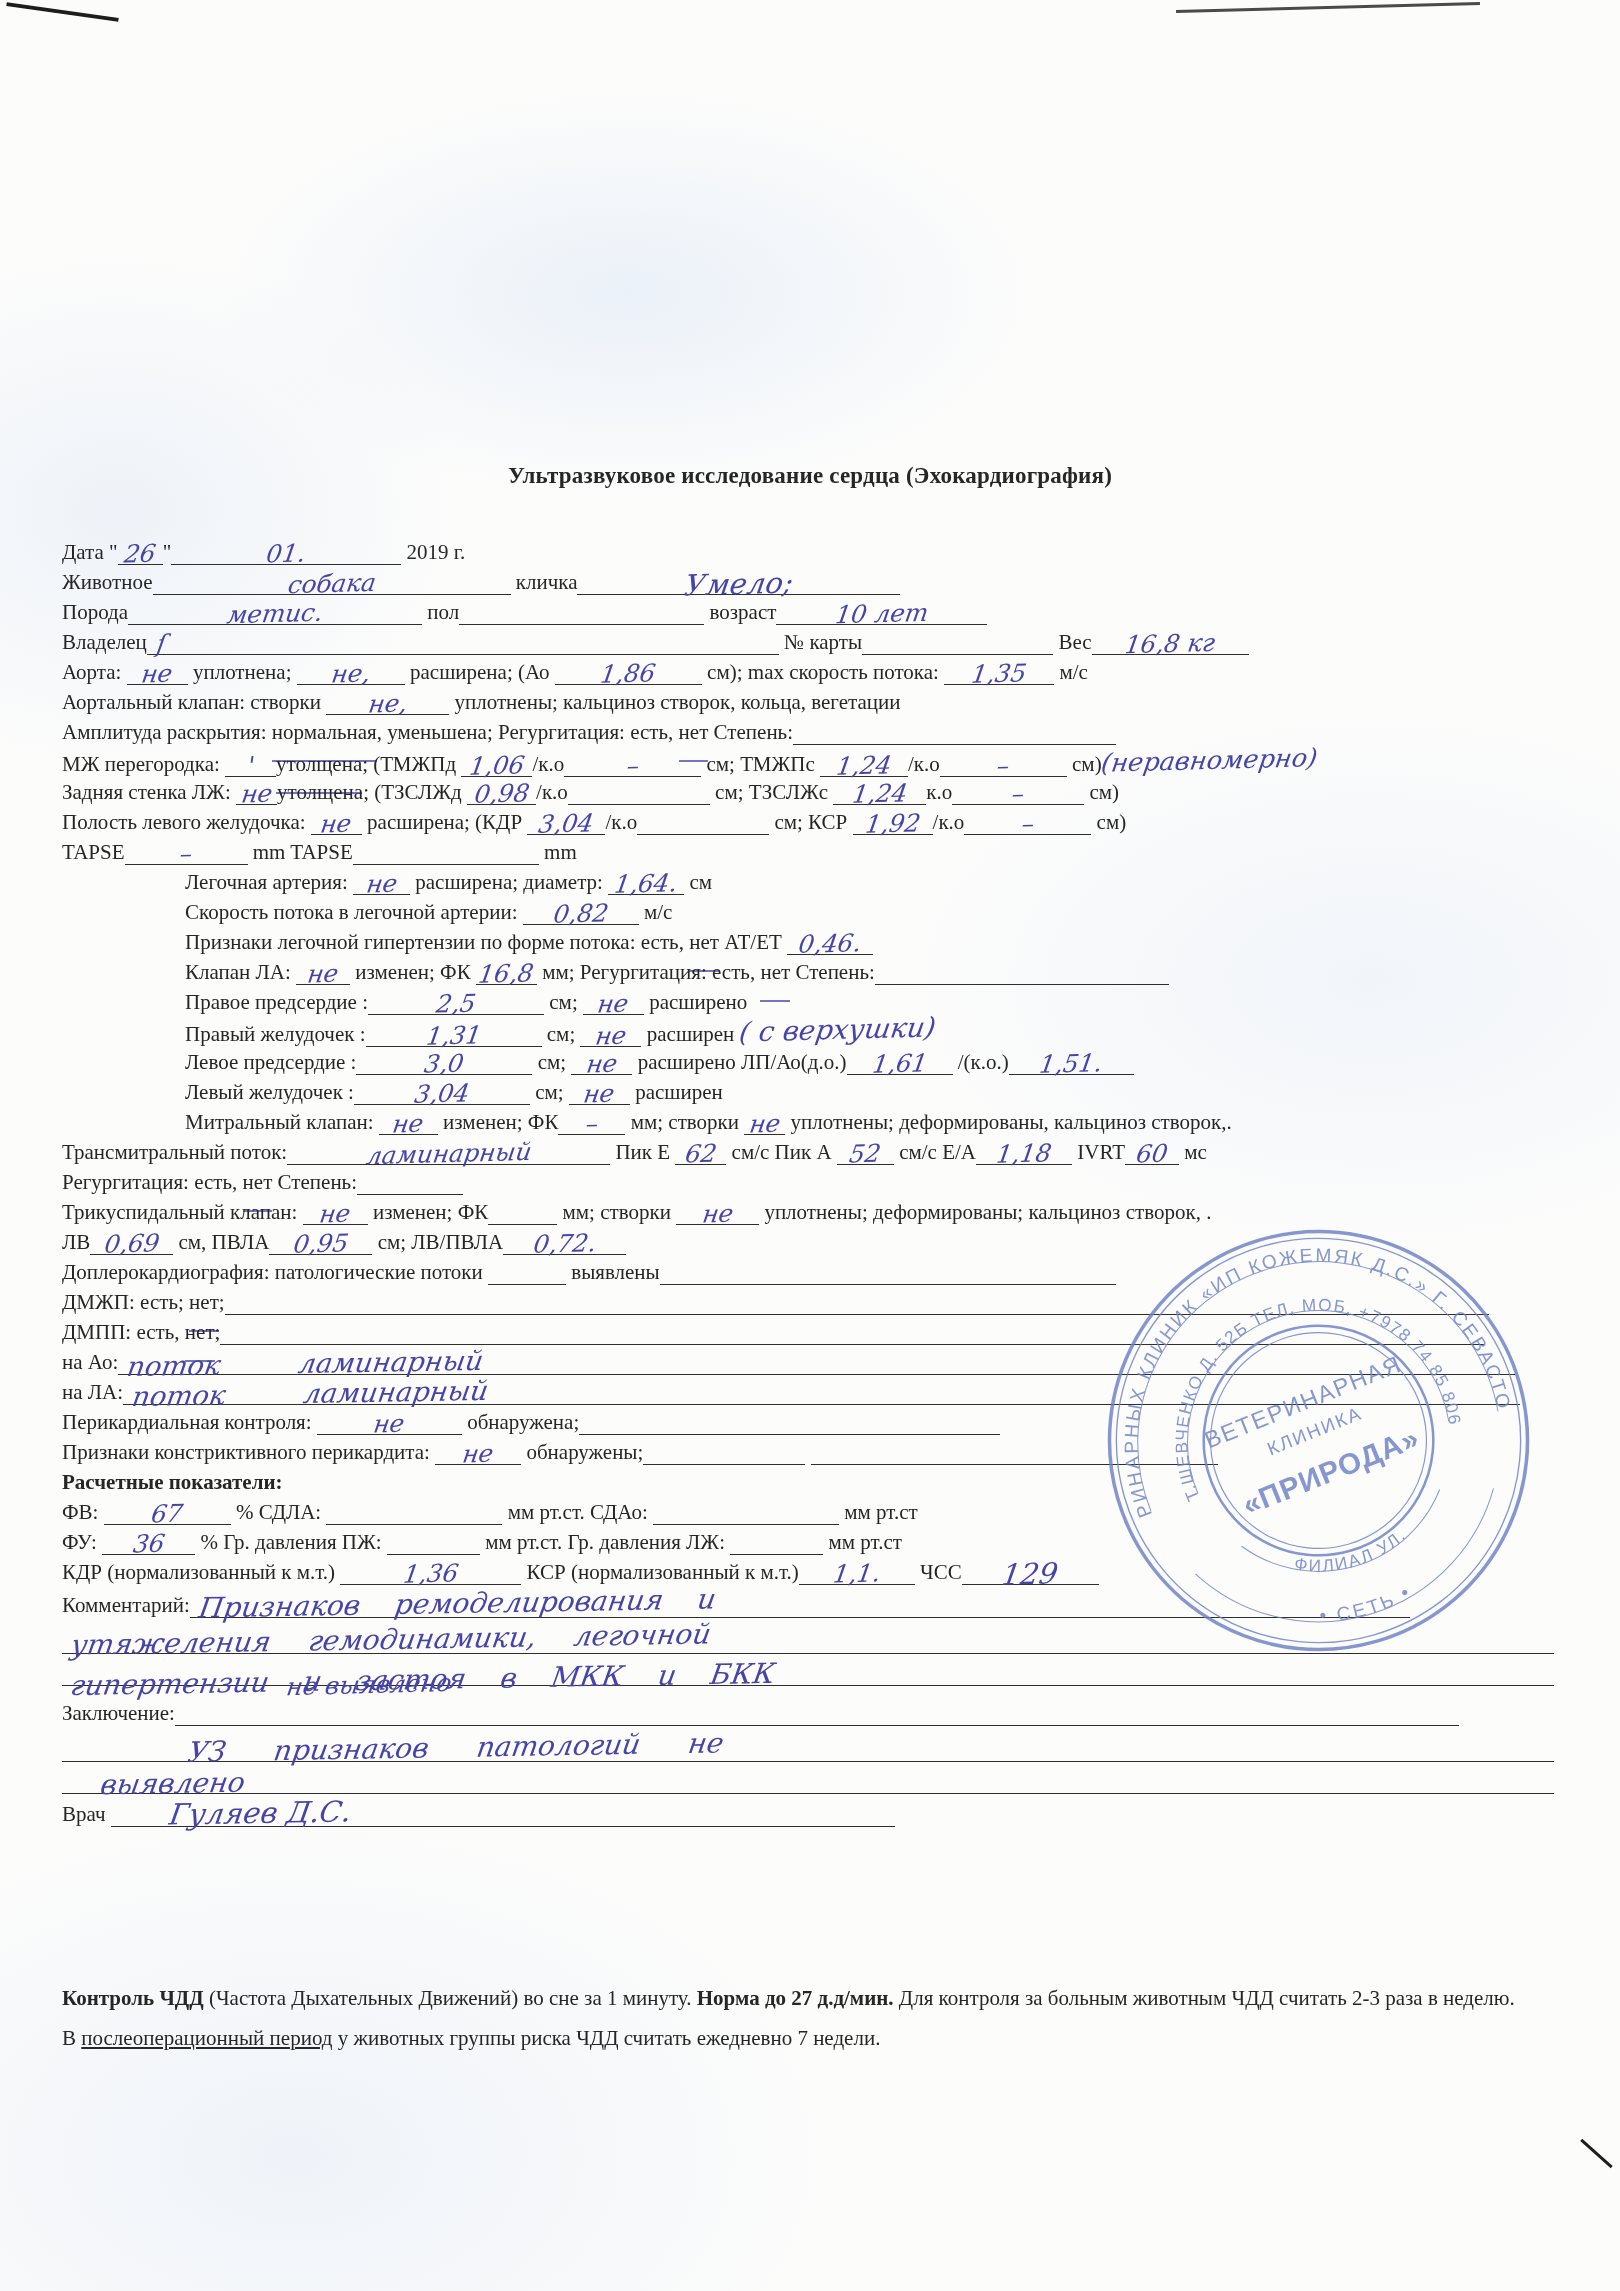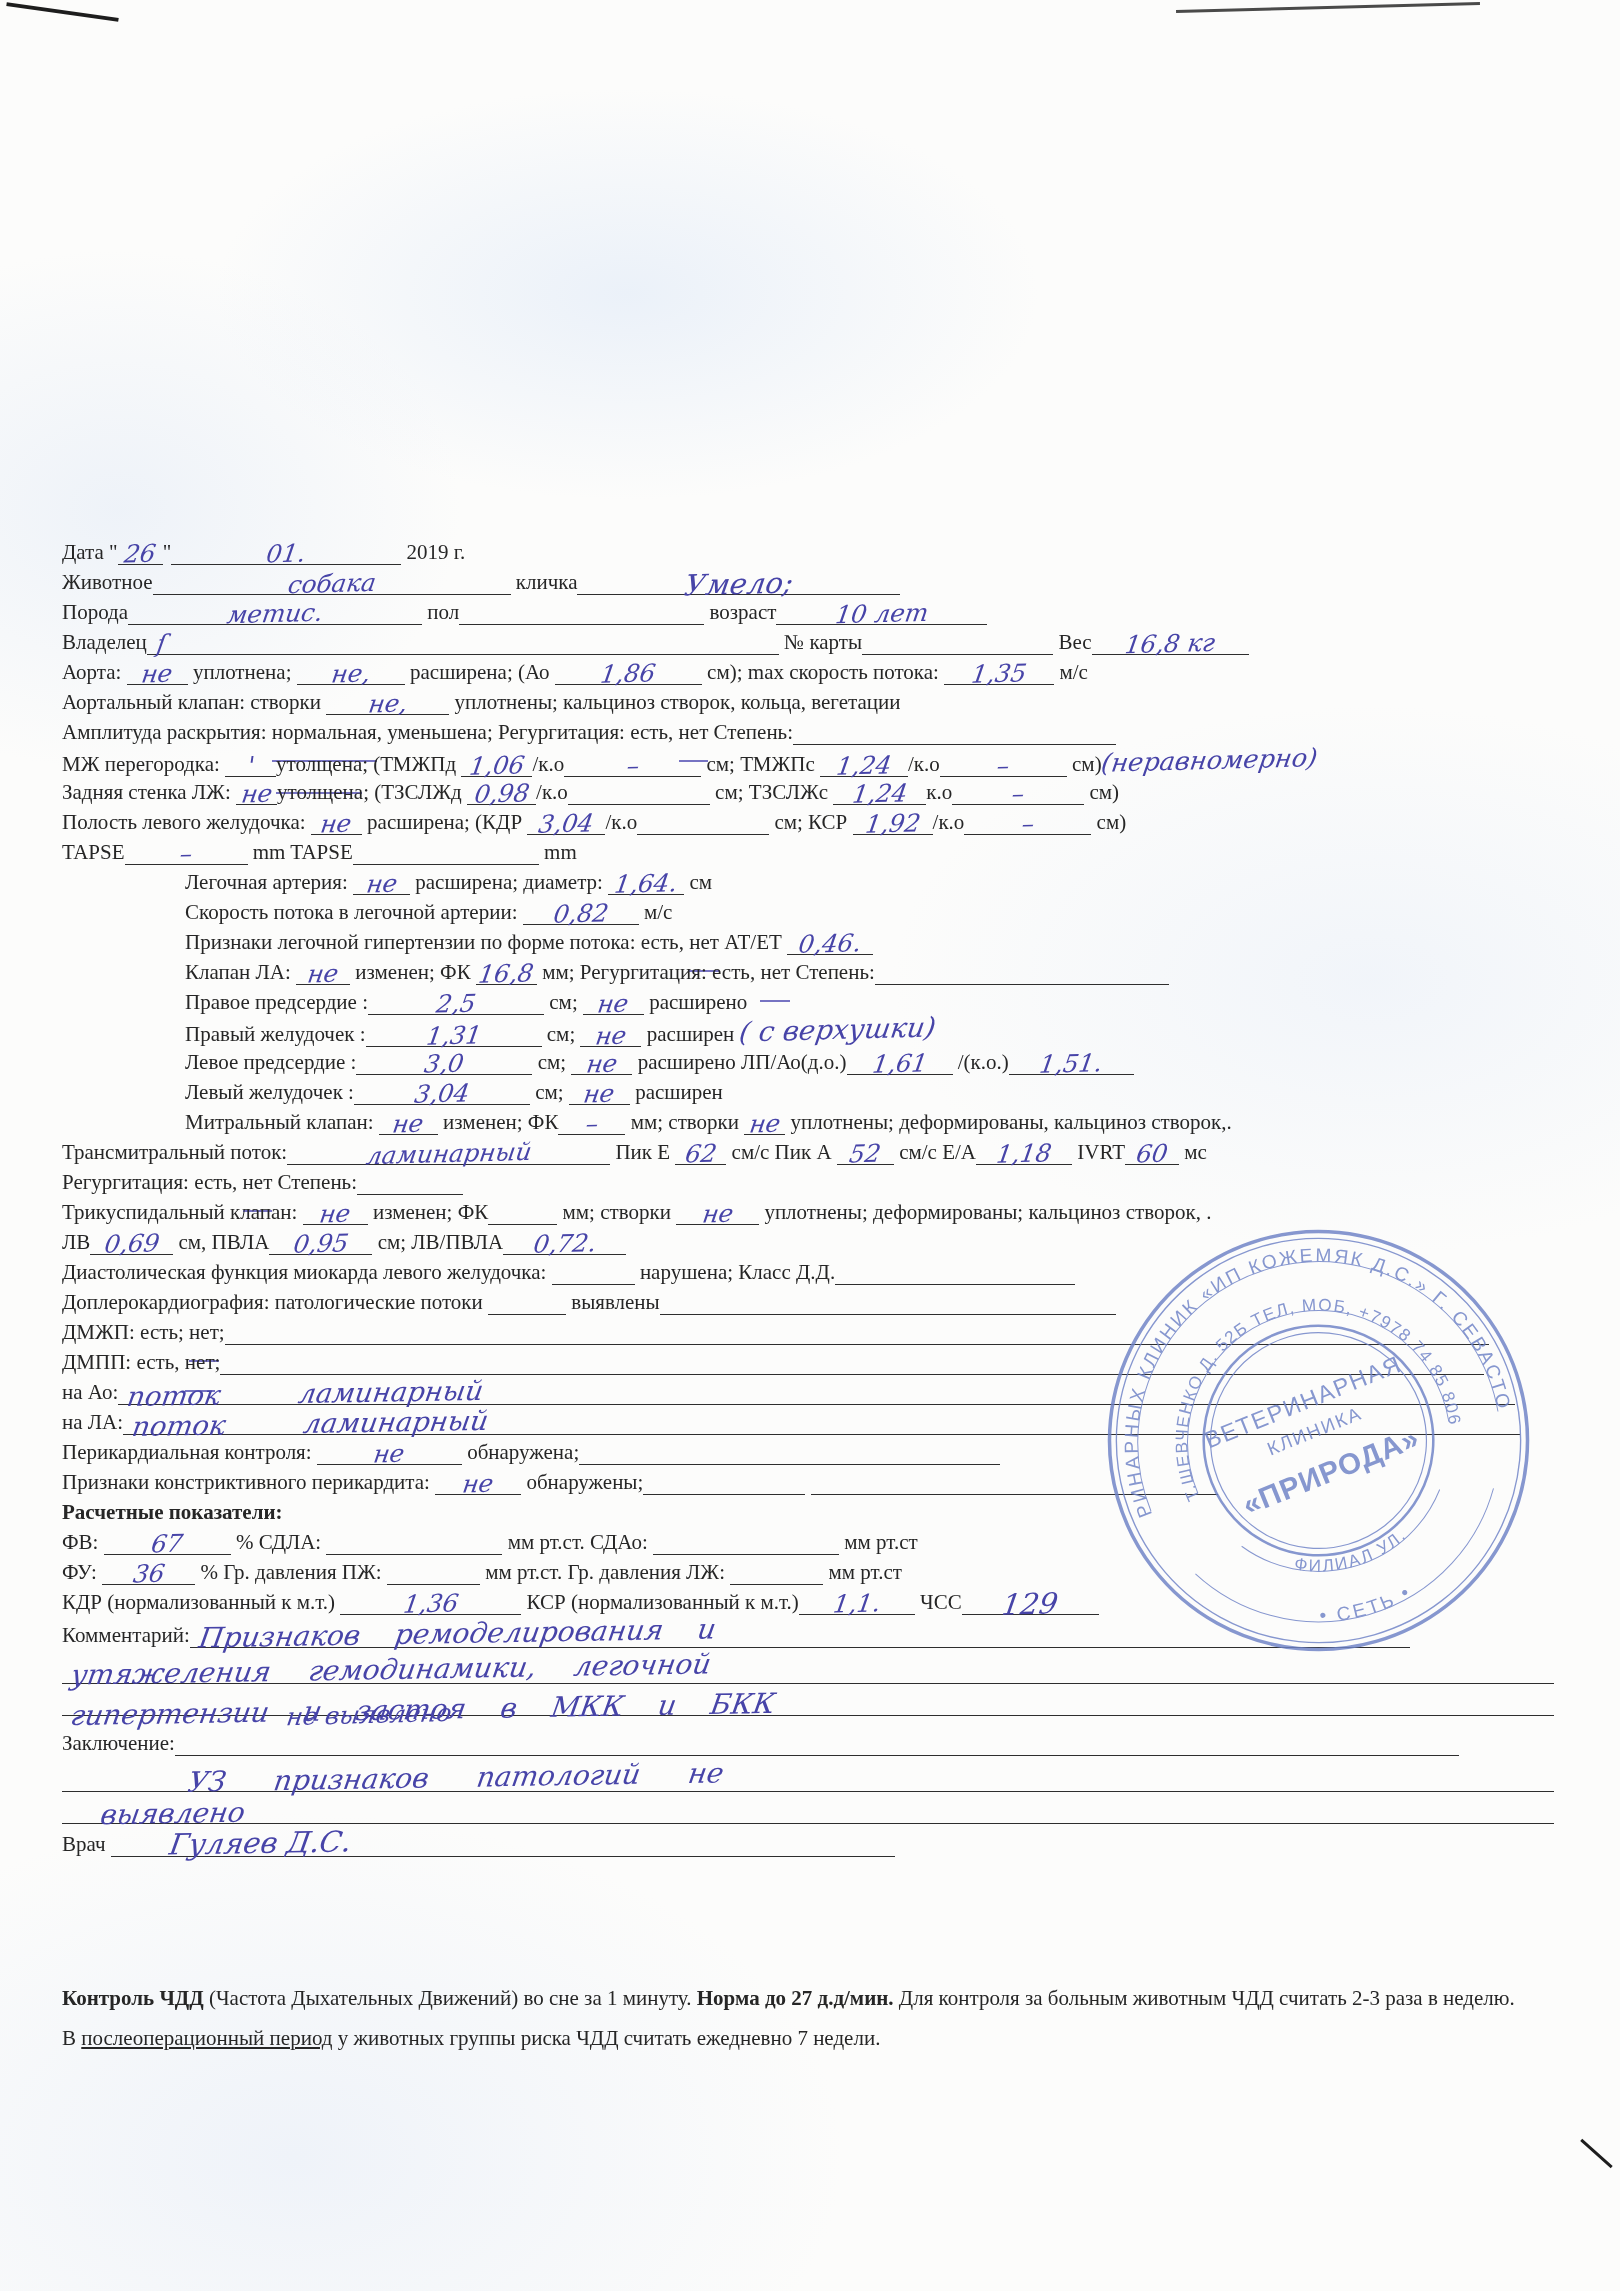--- a/index.html
+++ b/index.html
@@ -38,20 +38,21 @@
 </style>
 </head>
 <body>
 
 <div id="paper">
 
   <div class="artifact" style="top:9.8px;left:5.9px;width:113px;height:3.9px;transform:rotate(8deg);"></div>
   <div class="artifact" style="top:5.9px;left:1176px;width:304px;height:2.9px;transform:rotate(-1.5deg);opacity:.8;"></div>
   <div class="artifact" style="top:2152px;left:1576px;width:41px;height:2.9px;transform:rotate(42deg);"></div>
 
+  <div class="title">Ультразвуковое исследование сердца (Эхокардиография)</div>
 
   <div id="form-lines">
       <div class="line"><span class="pt">Дата "</span><span class="bl" style="width: 45px;"><span class="hw">26</span></span><span class="pt">"</span><span class="bl" style="width: 230px;"><span class="hw">01.</span></span><span class="pt"> 2019 г.</span></div>
       <div class="line"><span class="pt">Животное</span><span class="bl" style="width: 358px;"><span class="hw">собака</span></span><span class="pt"> кличка</span><span class="bl" style="width: 323px;"><span class="hw" style="font-size: 29px;">Умело;</span></span></div>
       <div class="line"><span class="pt">Порода</span><span class="bl" style="width: 294px;"><span class="hw">метис.</span></span><span class="pt"> пол</span><span class="bl" style="width: 245px;"></span><span class="pt"> возраст</span><span class="bl" style="width: 211px;"><span class="hw">10 лет</span></span></div>
       <div class="line"><span class="pt">Владелец</span><span class="bl" style="width: 632px;"><span class="hw lft">ſ</span></span><span class="pt"> № карты</span><span class="bl" style="width: 191px;"></span><span class="pt"> Вес</span><span class="bl" style="width: 157px;"><span class="hw">16,8 кг</span></span></div>
       <div class="line"><span class="pt">Аорта: </span><span class="bl" style="width: 61px;"><span class="hw">не</span></span><span class="pt"> уплотнена; </span><span class="bl" style="width: 108px;"><span class="hw">не,</span></span><span class="pt"> расширена; (Ао </span><span class="bl" style="width: 147px;"><span class="hw">1,86</span></span><span class="pt"> см); max скорость потока: </span><span class="bl" style="width: 110px;"><span class="hw">1,35</span></span><span class="pt"> м/с</span></div>
       <div class="line"><span class="pt">Аортальный клапан: створки </span><span class="bl" style="width: 123px;"><span class="hw">не,</span></span><span class="pt"> уплотнены; кальциноз створок, кольца, вегетации</span></div>
       <div class="line"><span class="pt">Амплитуда раскрытия: </span><span class="pt pen">нормальная</span><span class="pt">, уменьшена; Регургитация: есть, </span><span class="pt pen">нет</span><span class="pt"> Степень:</span><span class="bl" style="width: 323px;"></span></div>
       <div class="line"><span class="pt">МЖ перегородка: </span><span class="bl" style="width: 51px;"><span class="hw">'</span></span><span class="pt pen">утолщена</span><span class="pt">; (ТМЖПд </span><span class="bl" style="width: 71px;"><span class="hw">1,06</span></span><span class="pt">/к.о</span><span class="bl" style="width: 137px;"><span class="hw">–</span></span><span class="pt"> см; ТМЖПс </span><span class="bl" style="width: 88px;"><span class="hw">1,24</span></span><span class="pt">/к.о</span><span class="bl" style="width: 127px;"><span class="hw">–</span></span><span class="pt"> см)</span><span class="hw note" style="font-size: 25.5px;"> (неравномерно)</span></div>
@@ -64,21 +65,20 @@
       <div class="line ind"><span class="pt">Клапан ЛА: </span><span class="bl" style="width: 54px;"><span class="hw">не</span></span><span class="pt"> изменен; ФК </span><span class="bl" style="width: 61px;"><span class="hw">16,8</span></span><span class="pt"> мм; Регургитация: есть, </span><span class="pt pen">нет</span><span class="pt"> Степень:</span><span class="bl" style="width: 294px;"></span></div>
       <div class="line ind"><span class="pt">Правое предсердие :</span><span class="bl" style="width: 176px;"><span class="hw">2,5</span></span><span class="pt"> см; </span><span class="bl" style="width: 61px;"><span class="hw">не</span></span><span class="pt"> расширено</span></div>
       <div class="line ind"><span class="pt">Правый желудочек :</span><span class="bl" style="width: 176px;"><span class="hw">1,31</span></span><span class="pt"> см; </span><span class="bl" style="width: 61px;"><span class="hw">не</span></span><span class="pt"> расширен </span><span class="hw note" style="font-size: 27.4px;">( с верхушки)</span></div>
       <div class="line ind"><span class="pt">Левое предсердие :</span><span class="bl" style="width: 176px;"><span class="hw">3,0</span></span><span class="pt"> см; </span><span class="bl" style="width: 61px;"><span class="hw">не</span></span><span class="pt"> расширено  ЛП/Ао(д.о.)</span><span class="bl" style="width: 106px;"><span class="hw">1,61</span></span><span class="pt"> /(к.о.)</span><span class="bl" style="width: 125px;"><span class="hw">1,51.</span></span></div>
       <div class="line ind"><span class="pt">Левый желудочек :</span><span class="bl" style="width: 176px;"><span class="hw">3,04</span></span><span class="pt"> см; </span><span class="bl" style="width: 61px;"><span class="hw">не</span></span><span class="pt"> расширен</span></div>
       <div class="line ind"><span class="pt">Митральный клапан: </span><span class="bl" style="width: 59px;"><span class="hw">не</span></span><span class="pt"> изменен; ФК</span><span class="bl" style="width: 67px;"><span class="hw">–</span></span><span class="pt"> мм; створки </span><span class="bl" style="width: 41px;"><span class="hw">не</span></span><span class="pt"> уплотнены; деформированы, кальциноз створок,.</span></div>
       <div class="line"><span class="pt">Трансмитральный поток:</span><span class="bl" style="width: 323px;"><span class="hw" style="word-spacing: 7.8px;">ламинарный</span></span><span class="pt"> Пик Е </span><span class="bl" style="width: 51px;"><span class="hw">62</span></span><span class="pt"> см/с Пик А </span><span class="bl" style="width: 57px;"><span class="hw">52</span></span><span class="pt"> см/с  Е/А</span><span class="bl" style="width: 96px;"><span class="hw">1,18</span></span><span class="pt">  IVRT</span><span class="bl" style="width: 54px;"><span class="hw">60</span></span><span class="pt"> мс</span></div>
       <div class="line"><span class="pt">Регургитация: есть, </span><span class="pt pen">нет</span><span class="pt"> Степень:</span><span class="bl" style="width: 106px;"></span></div>
       <div class="line"><span class="pt">Трикуспидальный клапан: </span><span class="bl" style="width: 65px;"><span class="hw">не</span></span><span class="pt"> изменен; ФК</span><span class="bl" style="width: 69px;"></span><span class="pt"> мм; створки </span><span class="bl" style="width: 83px;"><span class="hw">не</span></span><span class="pt"> уплотнены; деформированы; кальциноз створок, .</span></div>
       <div class="line"><span class="pt">ЛВ</span><span class="bl" style="width: 83px;"><span class="hw">0,69</span></span><span class="pt"> см, ПВЛА</span><span class="bl" style="width: 103px;"><span class="hw">0,95</span></span><span class="pt"> см;  ЛВ/ПВЛА</span><span class="bl" style="width: 123px;"><span class="hw">0,72.</span></span></div>
-      <div class="line"><span class="pt">Диастолическая функция миокарда левого желудочка: </span><span class="bl" style="width: 83px;"></span><span class="pt"> нарушена; Класс Д.Д.</span><span class="bl" style="width: 240px;"></span></div>
       <div class="line"><span class="pt">Доплерокардиография: патологические потоки </span><span class="bl" style="width: 78px;"></span><span class="pt"> выявлены</span><span class="bl" style="width: 456px;"></span></div>
       <div class="line"><span class="pt">ДМЖП: есть; </span><span class="pt pen">нет</span><span class="pt">;</span><span class="bl" style="width: 1264px;"></span></div>
       <div class="line"><span class="pt">ДМПП: есть, </span><span class="pt pen">нет</span><span class="pt">;</span><span class="bl" style="width: 1264px;"></span></div>
       <div class="line"><span class="pt">на Ао:</span><span class="bl" style="width: 1397px;"><span class="hw lft" style="font-size: 27.4px; word-spacing: 69px;">поток ламинарный</span></span></div>
       <div class="line"><span class="pt">на ЛА:</span><span class="bl" style="width: 1397px;"><span class="hw lft" style="font-size: 27.4px; word-spacing: 69px;">поток ламинарный</span></span></div>
       <div class="line"><span class="pt">Перикардиальная контроля: </span><span class="bl" style="width: 145px;"><span class="hw">не</span></span><span class="pt"> обнаружена;</span><span class="bl" style="width: 421px;"></span></div>
       <div class="line"><span class="pt">Признаки констриктивного перикардита: </span><span class="bl" style="width: 86px;"><span class="hw">не</span></span><span class="pt"> обнаружены;</span><span class="bl" style="width: 162px;"></span><span class="pt">  </span><span class="bl" style="width: 407px;"></span></div>
       <div class="line"><span class="pt bd">Расчетные показатели:</span></div>
       <div class="line"><span class="pt">ФВ: </span><span class="bl" style="width: 127px;"><span class="hw">67</span></span><span class="pt"> % СДЛА: </span><span class="bl" style="width: 176px;"></span><span class="pt"> мм рт.ст. СДАо: </span><span class="bl" style="width: 186px;"></span><span class="pt"> мм рт.ст</span></div>
       <div class="line"><span class="pt">ФУ: </span><span class="bl" style="width: 93px;"><span class="hw">36</span></span><span class="pt"> % Гр. давления ПЖ: </span><span class="bl" style="width: 93px;"></span><span class="pt"> мм рт.ст. Гр. давления ЛЖ: </span><span class="bl" style="width: 93px;"></span><span class="pt"> мм рт.ст</span></div>

